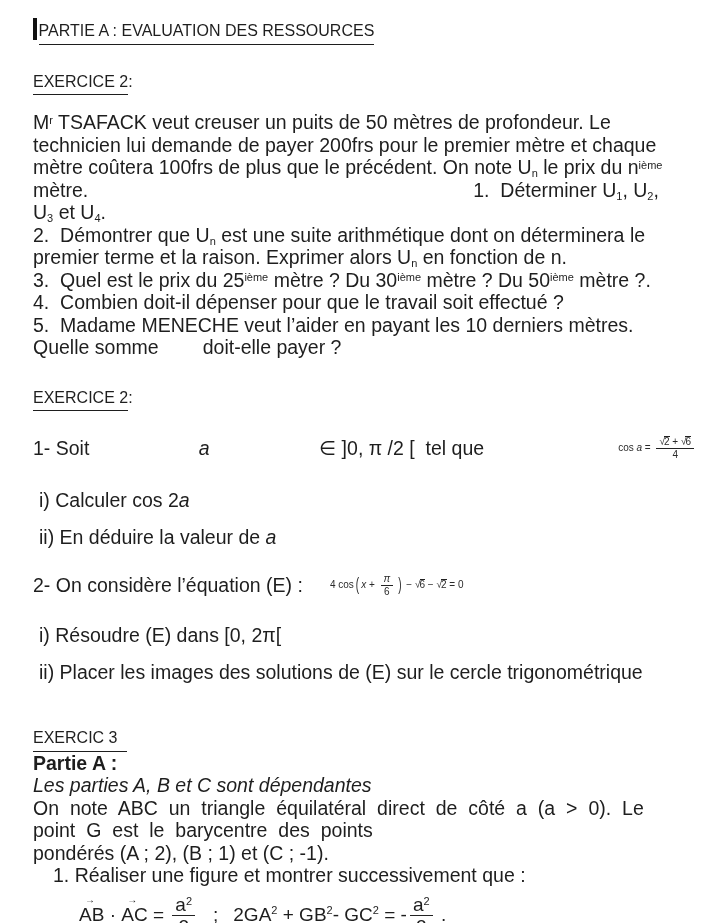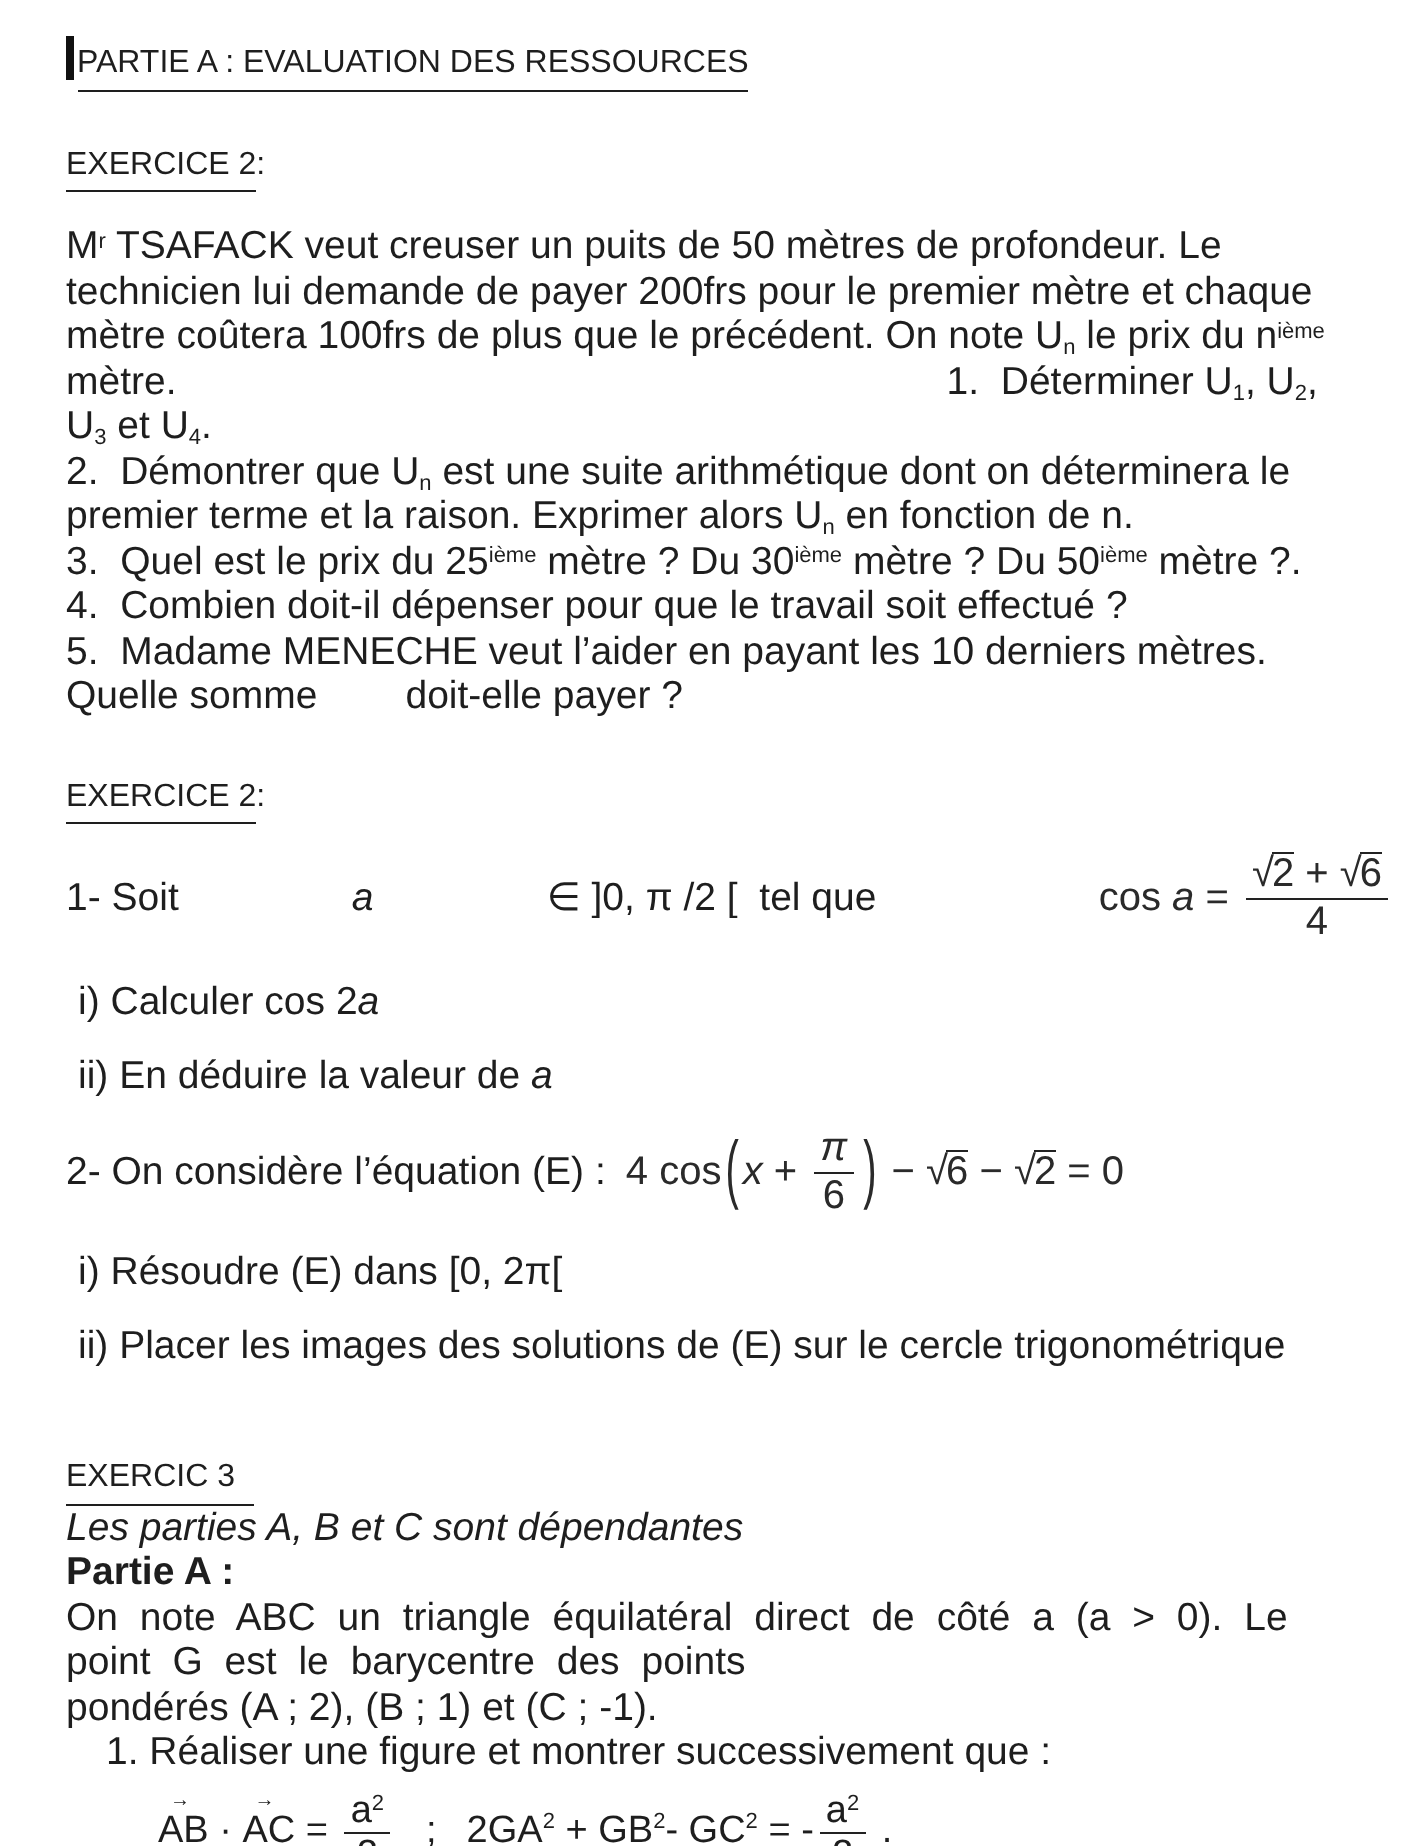--- a/index.html
+++ b/index.html
@@ -11,32 +11,32 @@
   .t,.h{font-size:16px;}
   .un{display:inline-block;border-bottom:1.6px solid #1e1e1e;padding-bottom:1px;}
   .un3{padding-right:10px;}
   .caret{display:inline-block;width:3.5px;height:22px;background:#111;
          vertical-align:-4px;margin-right:2px;}
   .it{font-style:italic;}
   .b{font-weight:bold;}
   .sup{font-size:11px;position:relative;top:-0.5em;line-height:0;vertical-align:baseline;}
   .sub{font-size:11px;position:relative;top:0.28em;line-height:0;vertical-align:baseline;}
   .mt14{margin-top:14px;} .mt16{margin-top:16px;} .mt18{margin-top:18px;}
-  .mt12{margin-top:12px;} .mt24{margin-top:24px;} .mt26{margin-top:26px;}
+  .mt12{margin-top:12px;gap:17px;} .mt24{margin-top:24px;} .mt26{margin-top:26px;}
   .mt42{margin-top:42px;} .mt2{margin-top:2px;}
   .gap1{display:inline-block;width:385px;}
   .gap2{display:inline-block;width:44px;}
   .ind1{margin-left:6px;}
   .ind2{margin-left:20px;}
   .ws{word-spacing:5.5px;}
   .q1row{min-height:46px;justify-content:space-between;}
   .q2row{min-height:50px;}
   .f3row{min-height:54px;margin-left:46px;font-size:19px;}
   .formula{display:inline-flex;align-items:center;white-space:nowrap;}
-  .f-small{font-size:20px;color:#2a2a2a;}
+  .f-small{font-size:10px;color:#2a2a2a;}
   .f1{margin-left:30px;}
   .f2{margin-left:10px;}
   .frac{display:inline-flex;flex-direction:column;align-items:center;
         vertical-align:middle;margin:0 3px;line-height:1.12;}
   .frac .num{display:block;border-bottom:1.4px solid #222;padding:0 3px;}
   .frac .den{display:block;padding:0 2px;}
   .rad{display:inline-block;border-top:1.2px solid #222;line-height:1.05;}
   .rt{letter-spacing:-1px;}
   .bp{display:inline-block;transform:scaleY(1.9);margin:0 2px;font-weight:300;}
   .vec{position:relative;display:inline-block;}
@@ -104,22 +104,22 @@
         <span class="rt">√</span>
         <span class="rad">2</span>
         <span>&nbsp;=&nbsp;0</span>
       </span>
     </div>
 
   <div class="ln ind1 mt14"><span>i) Résoudre (E) dans [0, 2π[</span></div>
   <div class="ln ind1 mt14"><span>ii) Placer les images des solutions de (E) sur le cercle trigonométrique</span></div>
 
   <div class="ln mt42"><span class="un un3 h">EXERCIC 3</span></div>
+  <div class="ln b"><span>Partie A :</span></div>
   <div class="ln it"><span>Les parties A, B et C sont dépendantes</span></div>
-  <div class="ln b"><span>Partie A :</span></div>
   <div class="ln ws"><span>On note ABC un triangle équilatéral direct de côté a (a &gt; 0). Le</span></div>
   <div class="ln ws"><span>point G est le barycentre des points</span></div>
   <div class="ln"><span>pondérés (A ; 2), (B ; 1) et (C ; -1).</span></div>
   <div class="ln ind2"><span>1. Réaliser une figure et montrer successivement que :</span></div>
 
   <div class="row f3row mt2">
       <span class="vec"><span class="ar">→</span><span>AB</span></span>
       <span>&nbsp;·&nbsp;</span>
       <span class="vec"><span class="ar">→</span><span>AC</span></span>
       <span>&nbsp;=&nbsp;</span>

